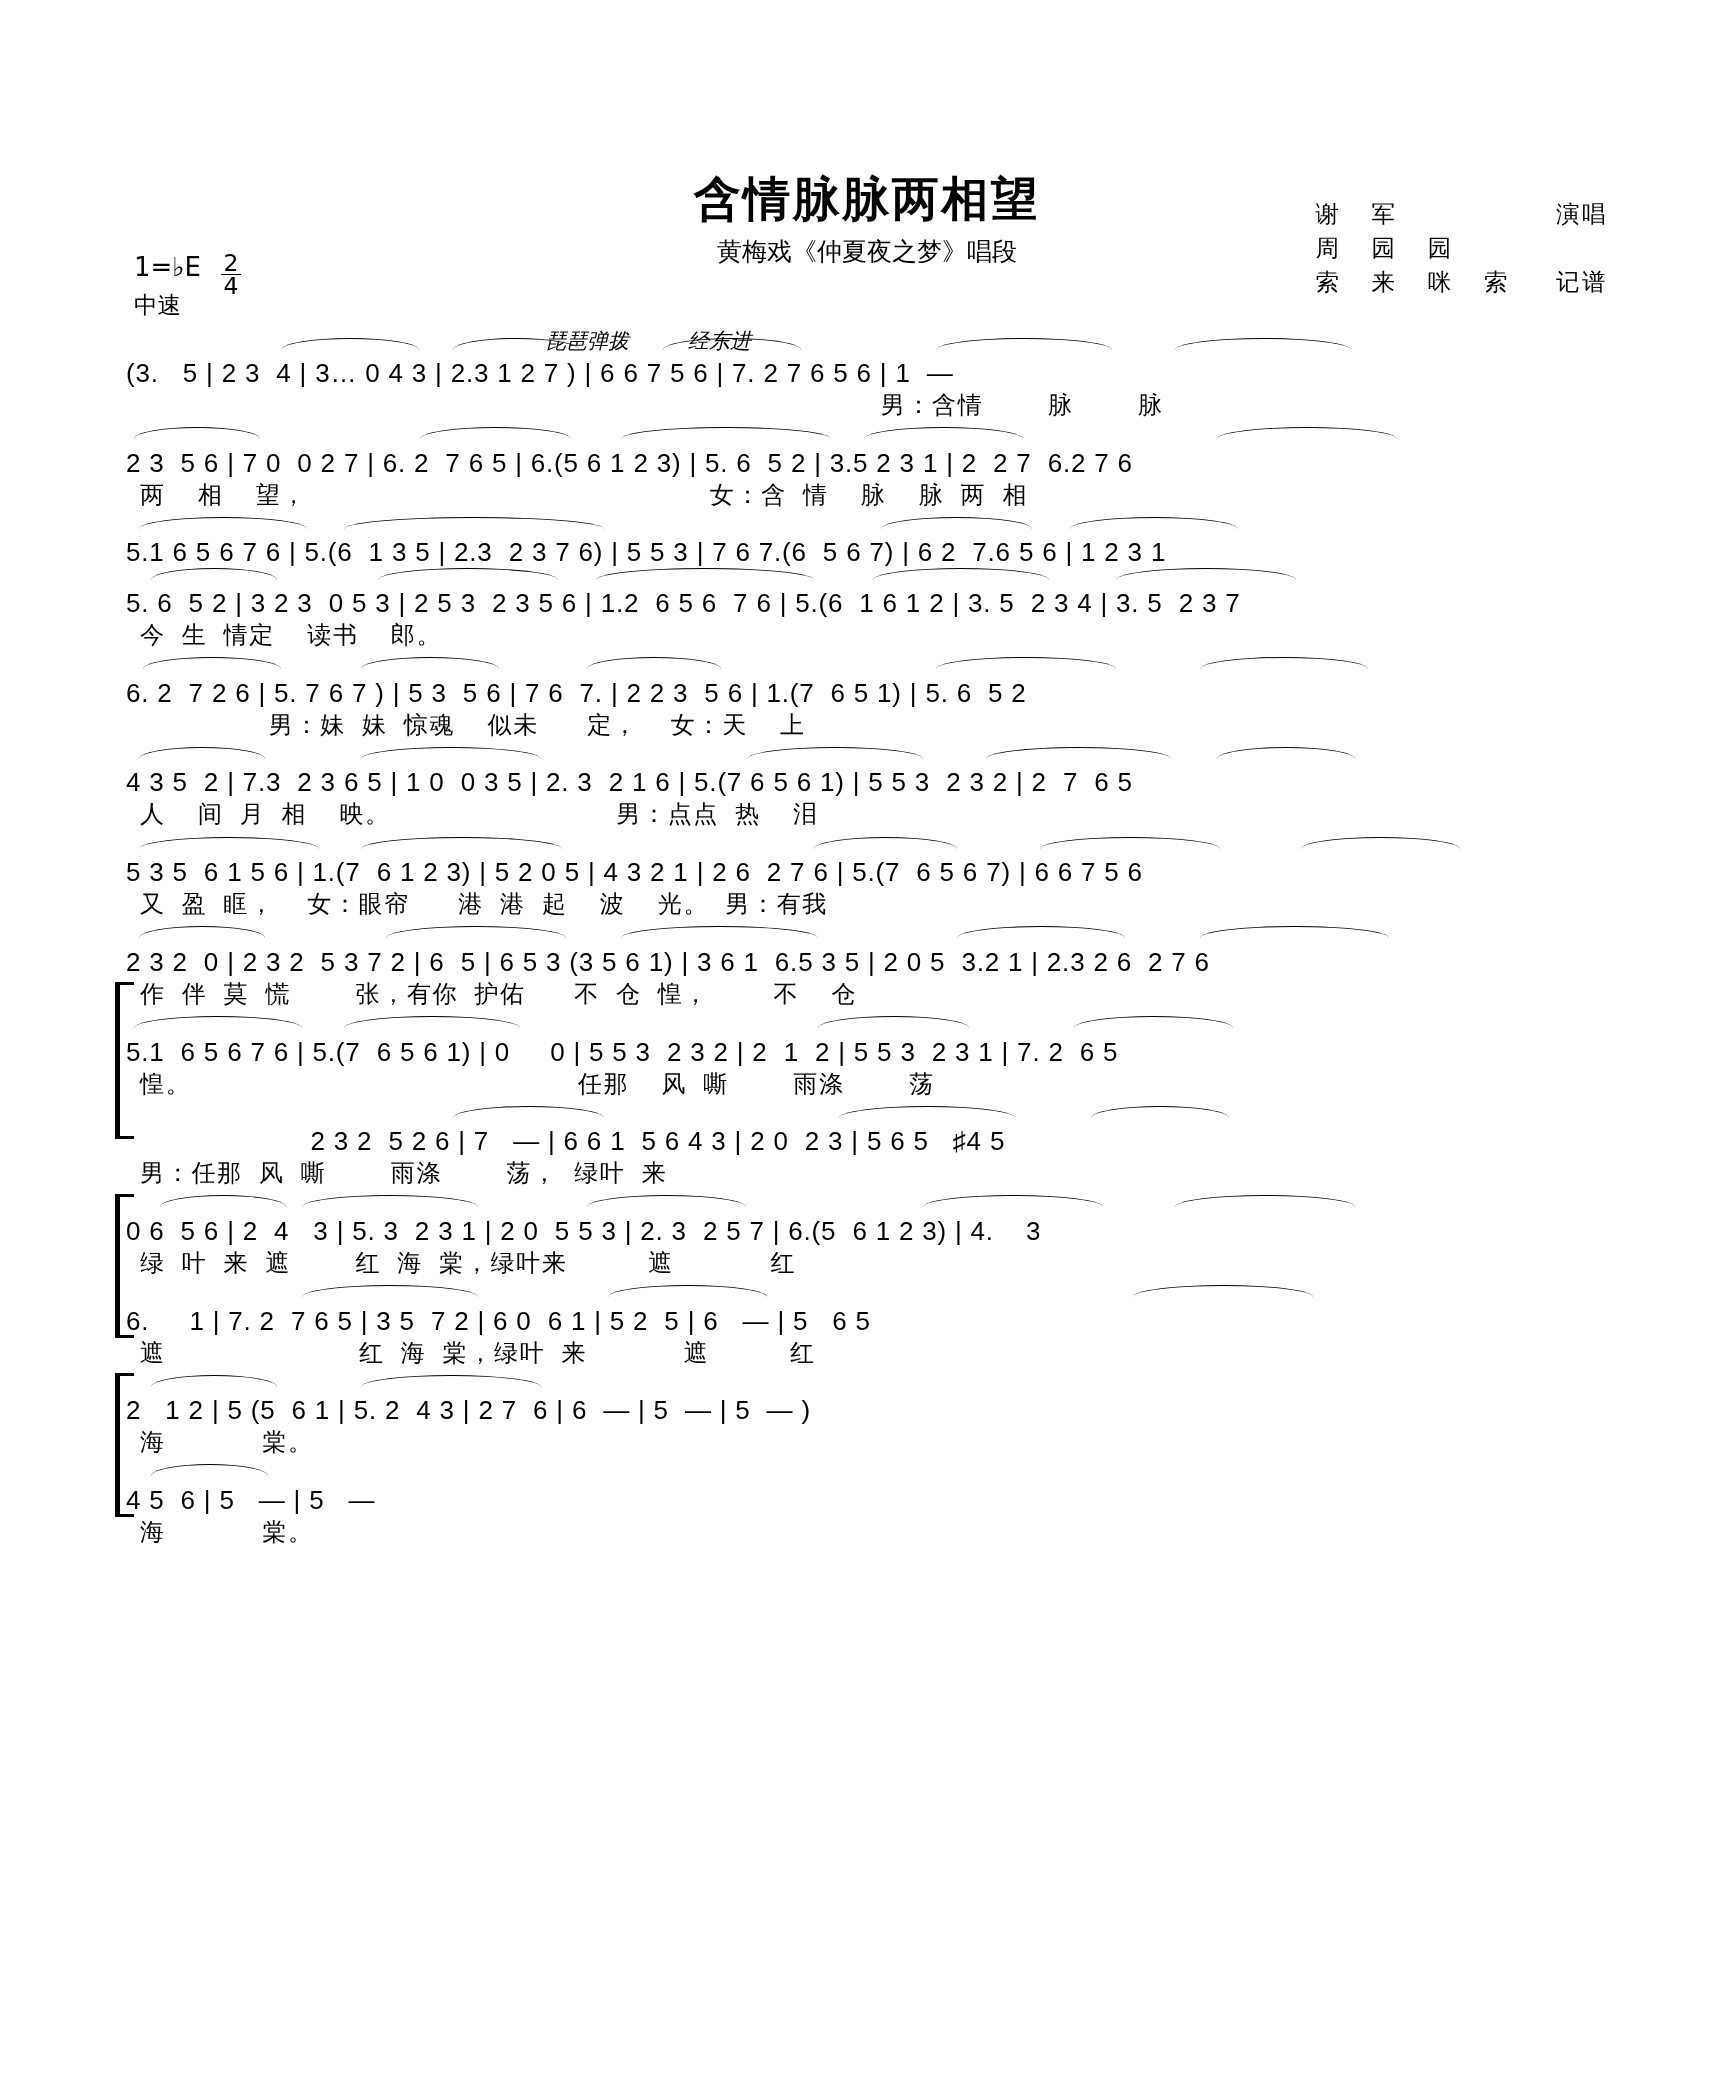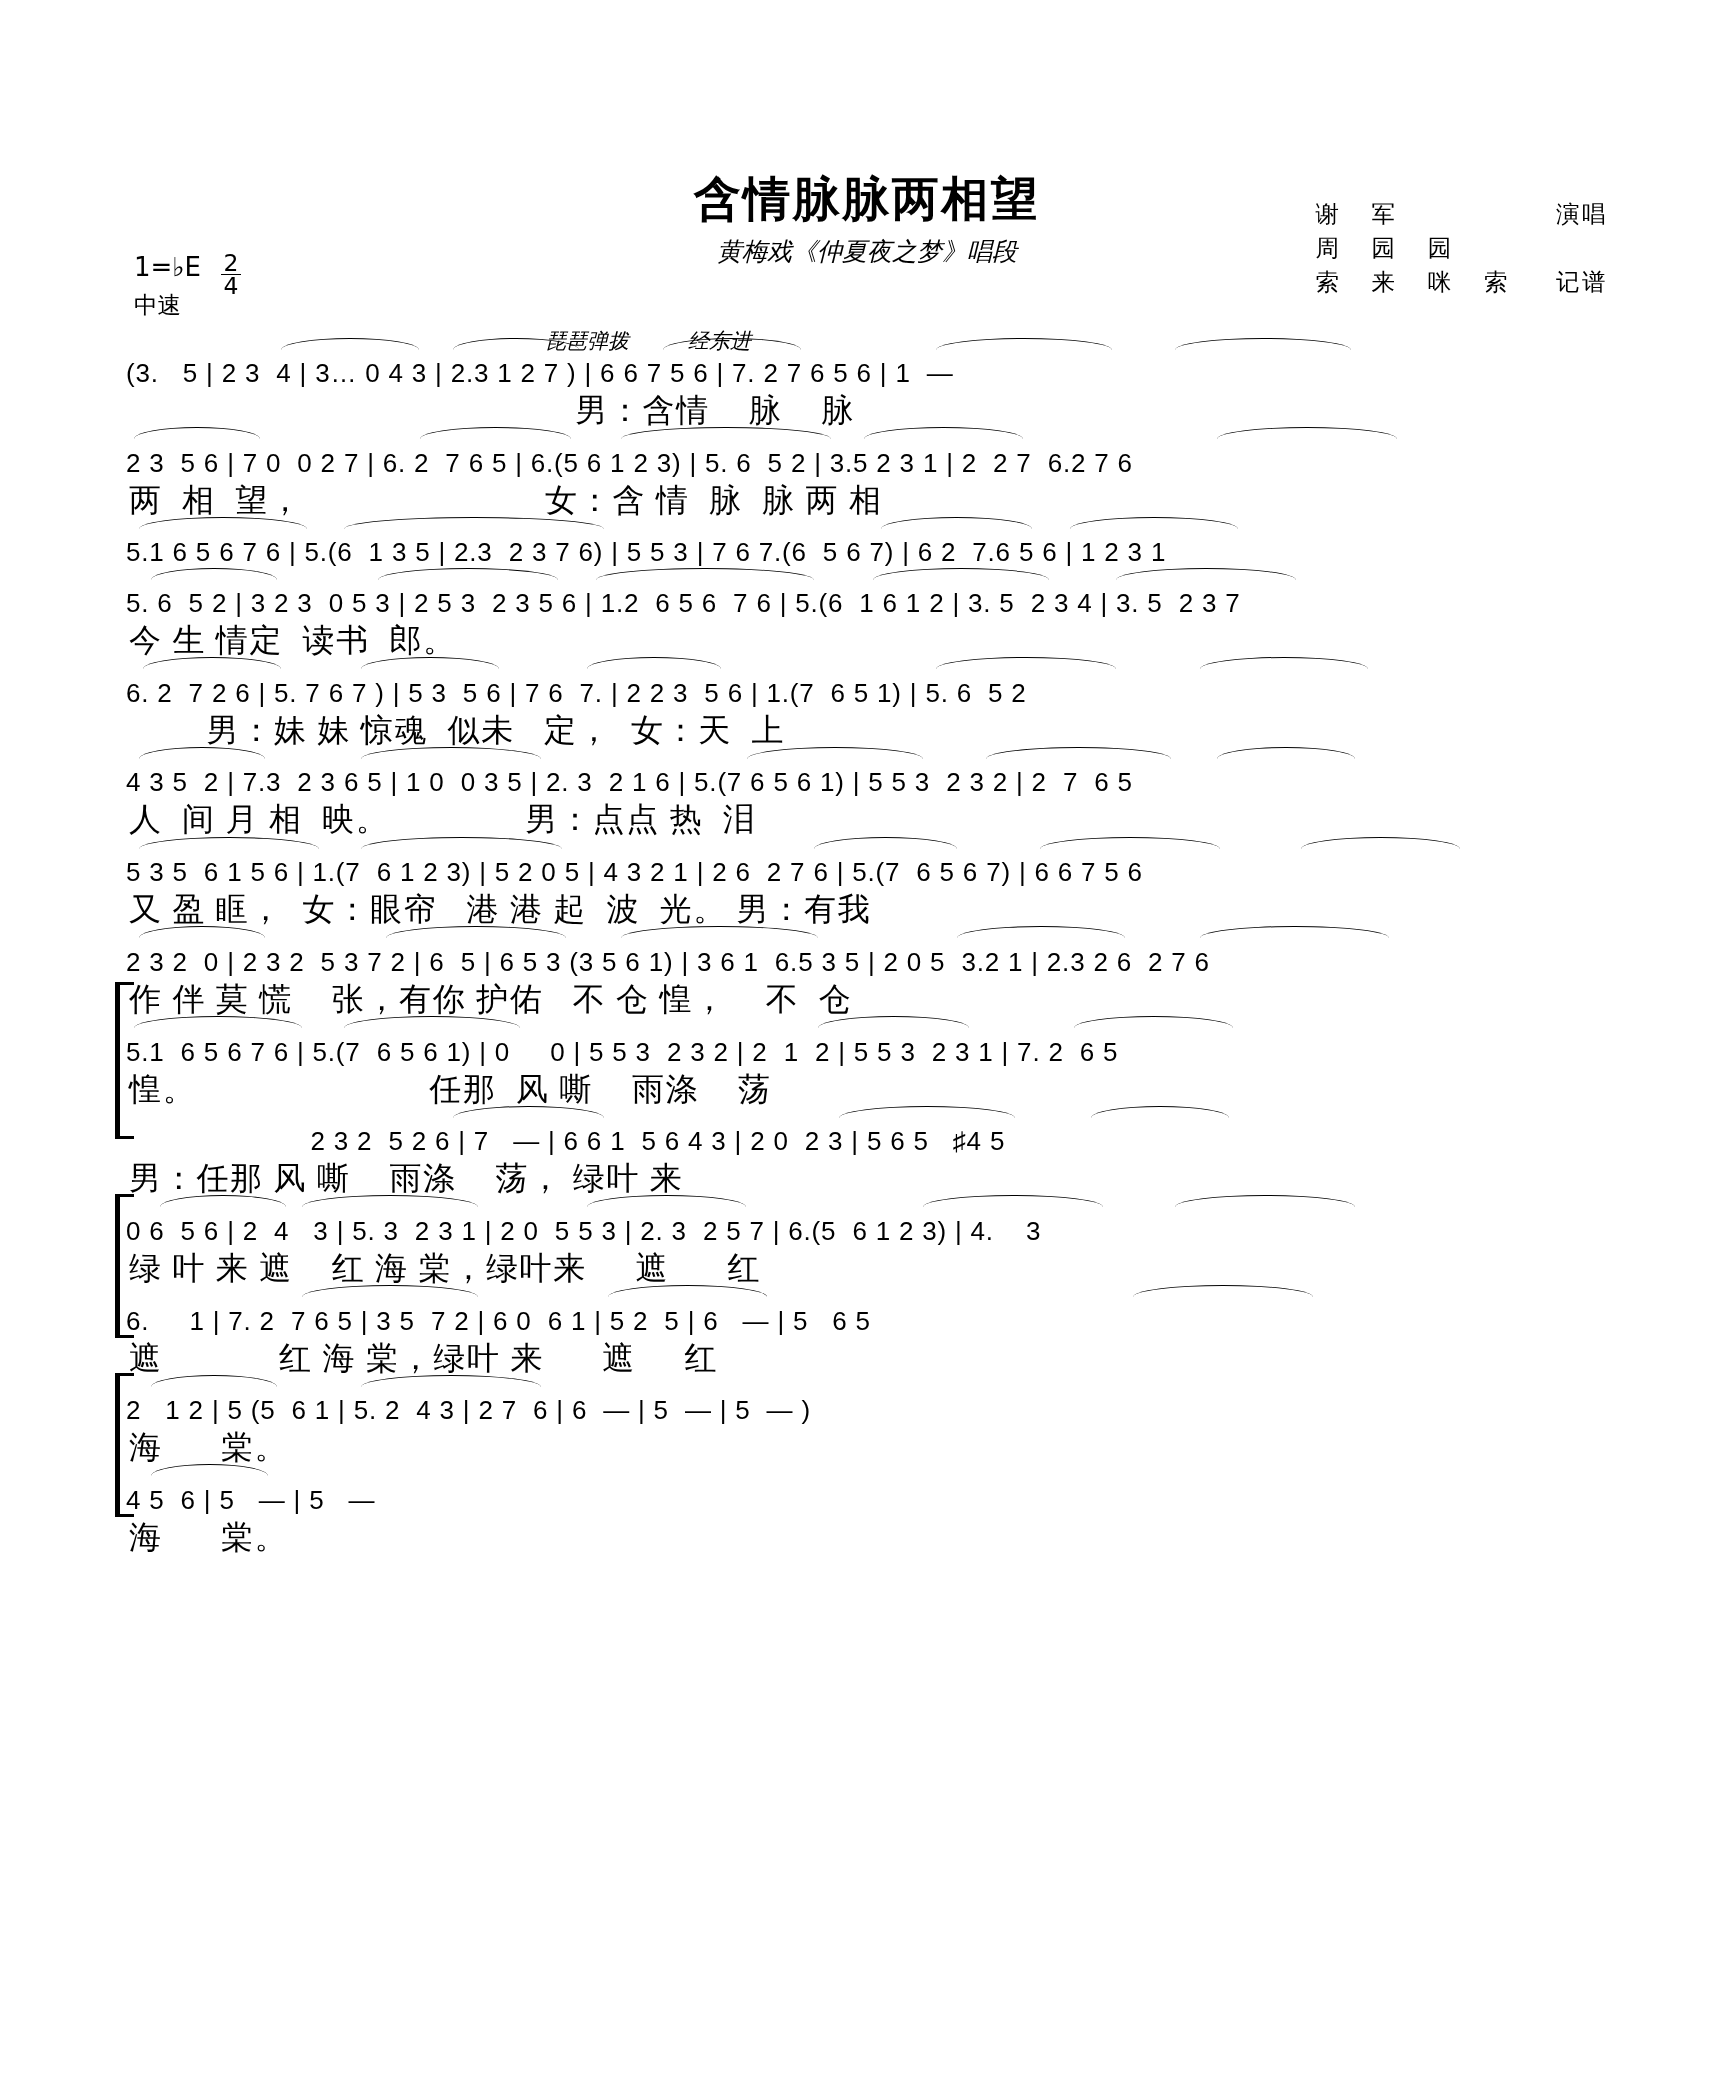--- a/index.html
+++ b/index.html
@@ -23,21 +23,20 @@
     font-weight:bold;
     letter-spacing:2.5px;
     font-family:"DejaVu Sans", sans-serif;
   }
   .subtitle{
     position:absolute;
     top:235px; left:0; width:1734px;
     text-align:center;
     font-size:25px;
     font-family:"DejaVu Serif", serif;
-    font-style:italic;
   }
   .credits{
     position:absolute;
     top:197px; right:126px;
     font-size:23.5px;
     line-height:1.45;
     font-family:"DejaVu Serif", serif;
   }
   .credits .row{display:flex; justify-content:space-between; white-space:nowrap;}
   .credits .names{letter-spacing:12.6px; margin-right:17px;}
@@ -78,26 +77,26 @@
     display:flex;
     align-items:flex-end;
     font-family:Liberation Sans, sans-serif;
     font-size:26px;
     letter-spacing:0.8px;
     height:49px;
     white-space:pre;
   }
   .lyrics{
     display:block;
-    font-family:Liberation Serif, serif;
-    font-size:32px;
+    font-family:Liberation Mono, monospace;
+    font-size:24px;
     letter-spacing:1.7px;
     height:39px;
     white-space:pre;
-    margin-left:3px;
+    margin-left:14px;
   }
   .slurs{
     position:absolute;
     top:-4.2px; left:0;
     width:100%;
     height:17px;
     pointer-events:none;
   }
   .slur{
     position:absolute;

